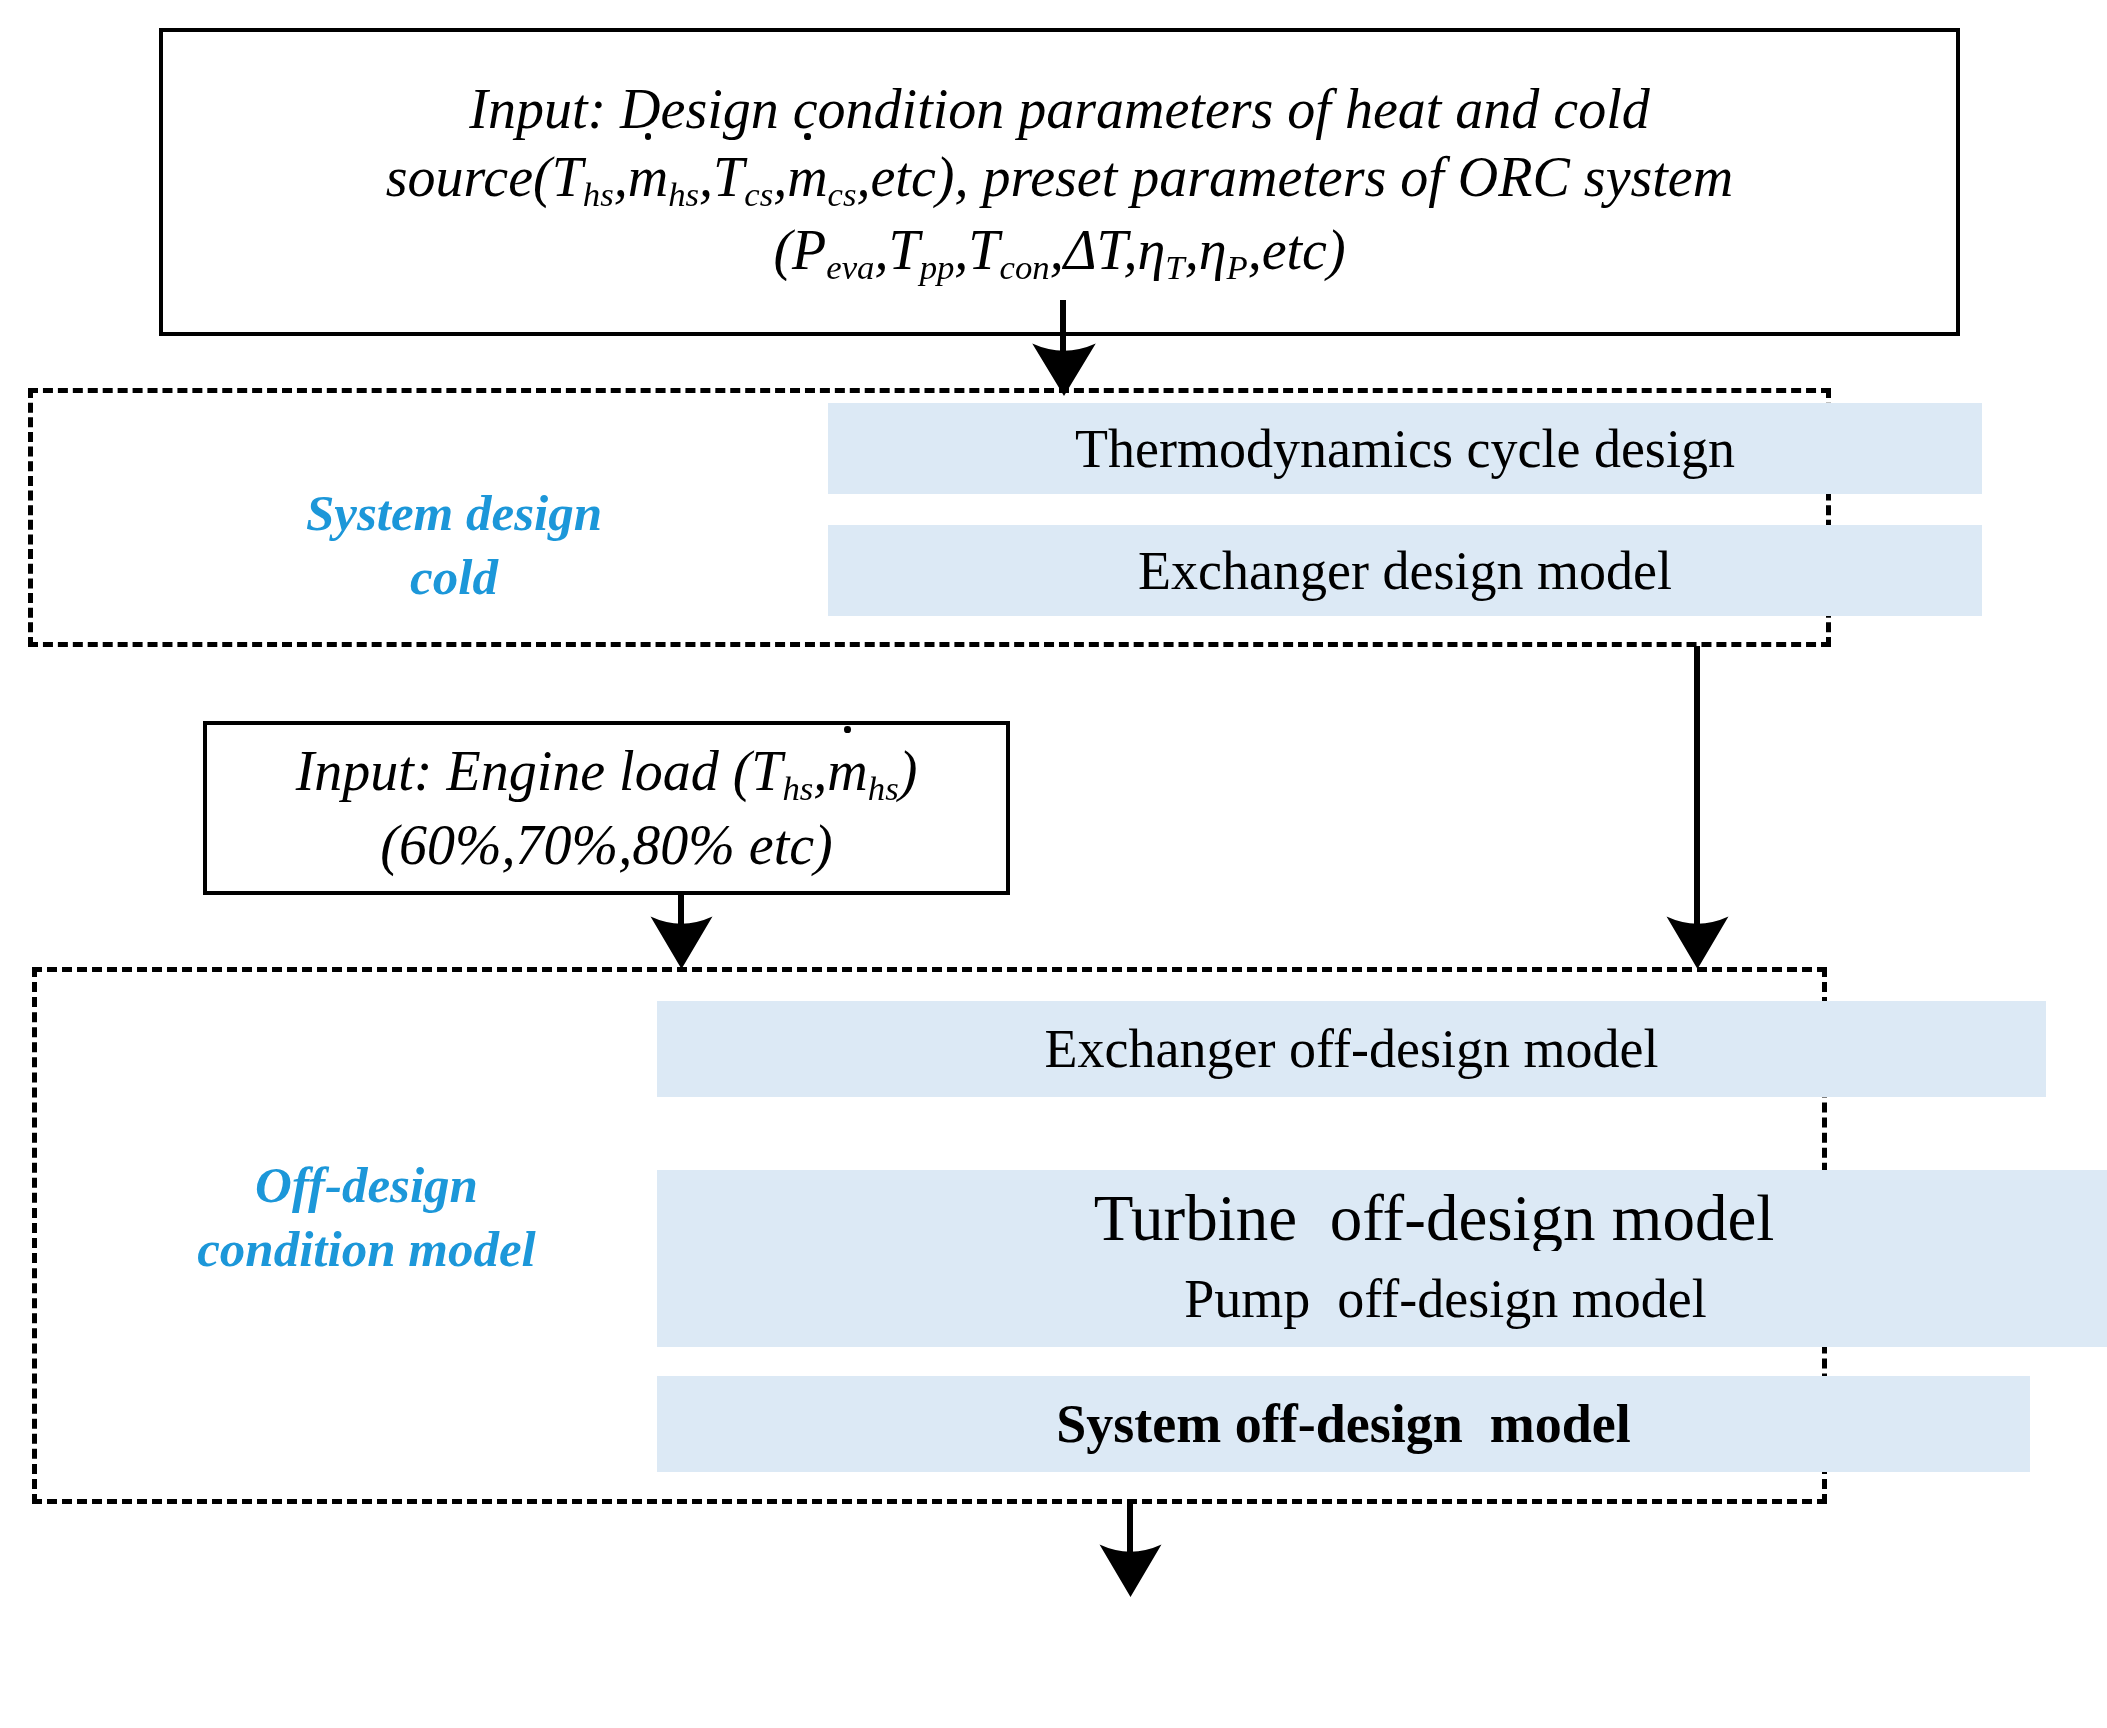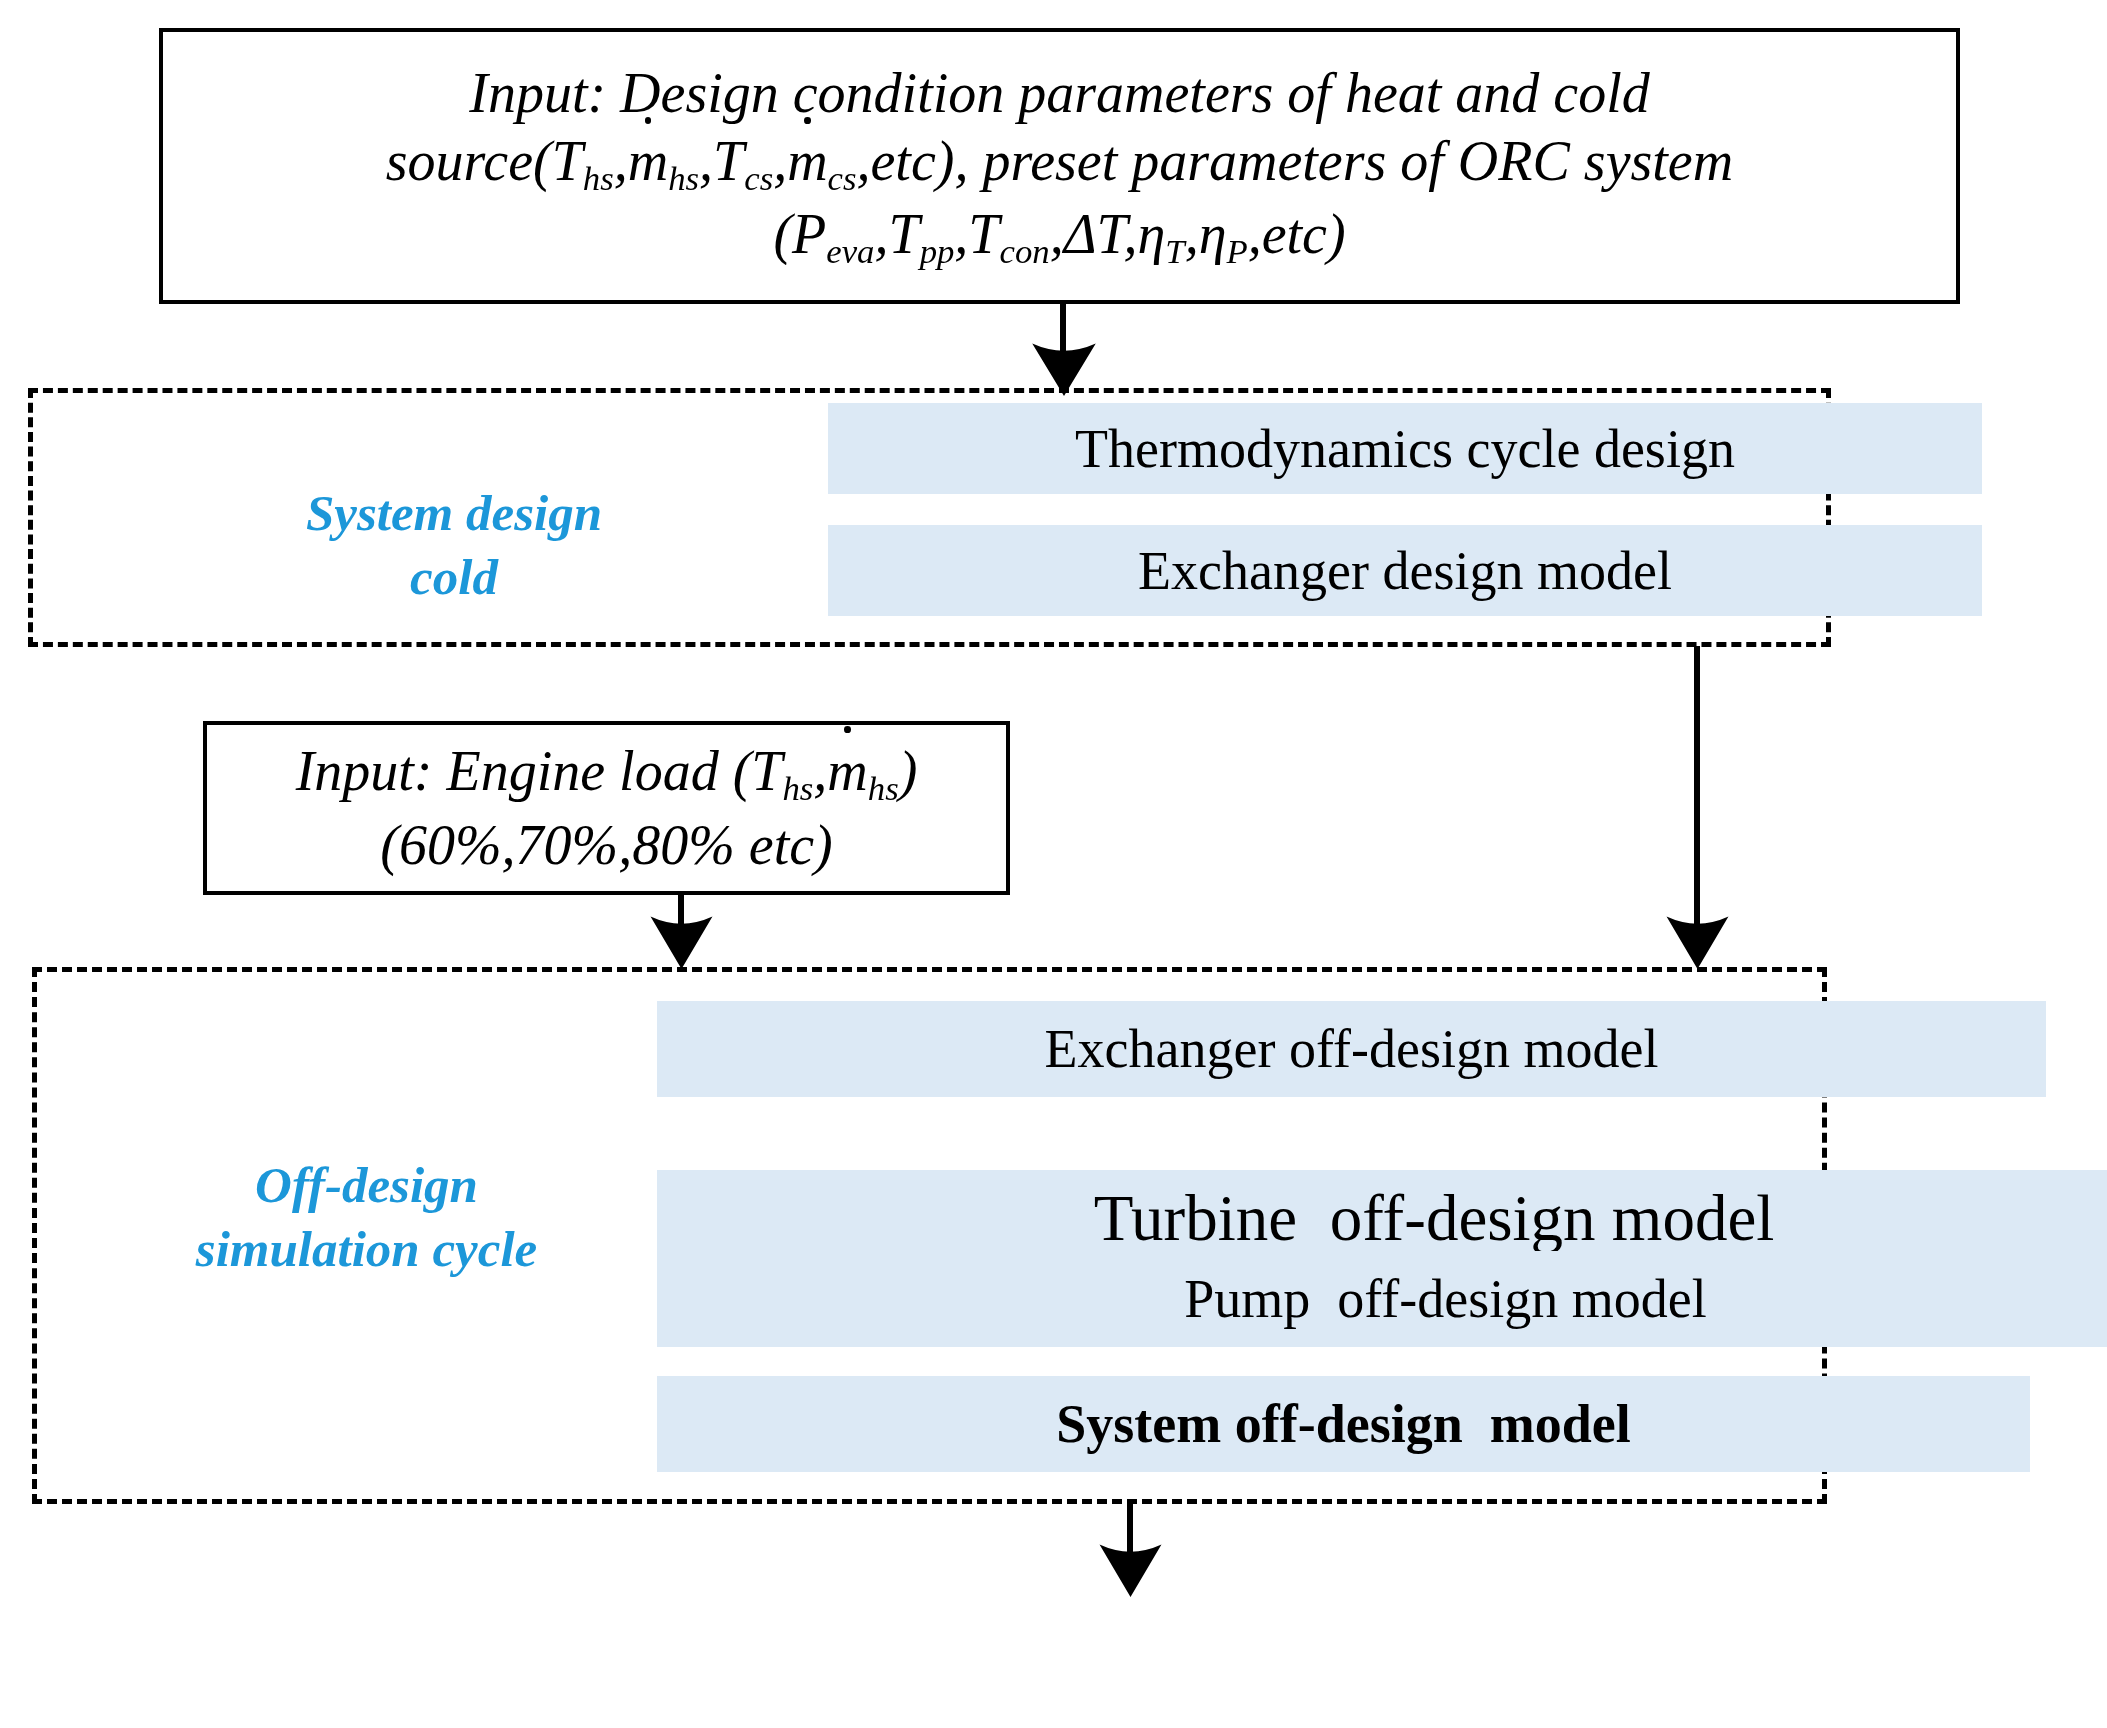--- a/index.html
+++ b/index.html
@@ -101,21 +101,21 @@
     height: 0.12em;
     border-radius: 50%;
     background: #000;
   }
 </style>
 </head>
 <body>
 
 <div id="canvas">
 
-  <div class="abs solid-box" style="left:159px; top:28px; width:1801px; height:276px; padding:11px 24px;">
+  <div class="abs solid-box" style="left:159px; top:28px; width:1801px; height:308px; padding:11px 24px;">
     <div class="line" style="font-size:56px; line-height:1.22;">Input: Design condition parameters of heat and cold</div>
 
     <div class="line" style="font-size:56px; line-height:1.22;">source(<span class="mvar">T</span><span class="sub">hs</span>,<span class="mdot">m</span><span class="sub">hs</span>,<span class="mvar">T</span><span class="sub">cs</span>,<span class="mdot">m</span><span class="sub">cs</span>,<span class="mvar">etc</span>), preset parameters of ORC system</div>
 
     <div class="line" style="font-size:56px; line-height:1.22;">(<span class="mvar">P</span><span class="sub">eva</span>,<span class="mvar">T</span><span class="sub">pp</span>,<span class="mvar">T</span><span class="sub">con</span>,Δ<span class="mvar">T</span>,η<span class="sub">T</span>,η<span class="sub">P</span>,<span class="mvar">etc</span>)</div>
   </div>
 
   <div class="abs conn-line" style="left:1060px; top:300px; width:5.6px; height:62px;"></div>
   <div class="abs arrow-head" style="left:1029px; top:342px; width:70px; height:54px;">
     <svg width="70" height="54" viewBox="0 0 88 68">
@@ -150,21 +150,21 @@
   <div class="abs arrow-head" style="left:648px; top:915px; width:67px; height:54px;">
     <svg width="67" height="54" viewBox="0 0 84 68">
       <path d="M42 68 L3 2 Q42 20 81 2 Z" fill="#000000"></path>
     </svg>
   </div>
 
   <div class="abs dashed-box" style="left:32px; top:967px; width:1795px; height:537px;"></div>
 
   <div class="abs group-label" style="left:88px; top:1154px; width:557px; font-size:51px;">
     <div>Off-design</div>
-    <div>simulation cycle</div>
+    <div>condition model</div>
   </div>
 
   <div class="abs model-bar" style="left:657px; top:1001px; width:1389px; height:96px; font-size:54px;">Exchanger off-design model</div>
 
   <div class="abs model-bar" style="left:657px; top:1170px; width:1554px; height:96px; font-size:65px;">Turbine  off-design model</div>
 
   <div class="abs model-bar" style="left:657px; top:1251px; width:1577px; height:96px; font-size:54px;">Pump  off-design model</div>
 
   <div class="abs model-bar" style="left:657px; top:1376px; width:1373px; height:96px; font-size:54px;font-weight:bold;">System off-design  model</div>
 

